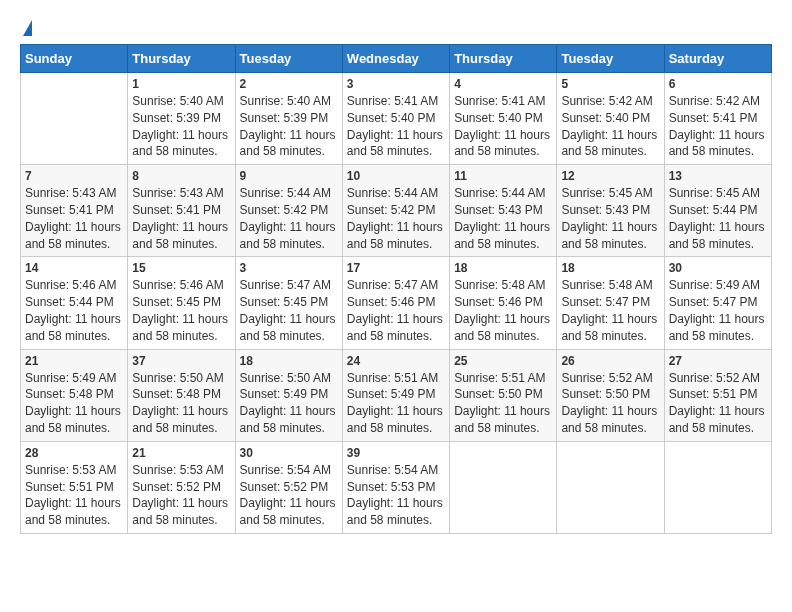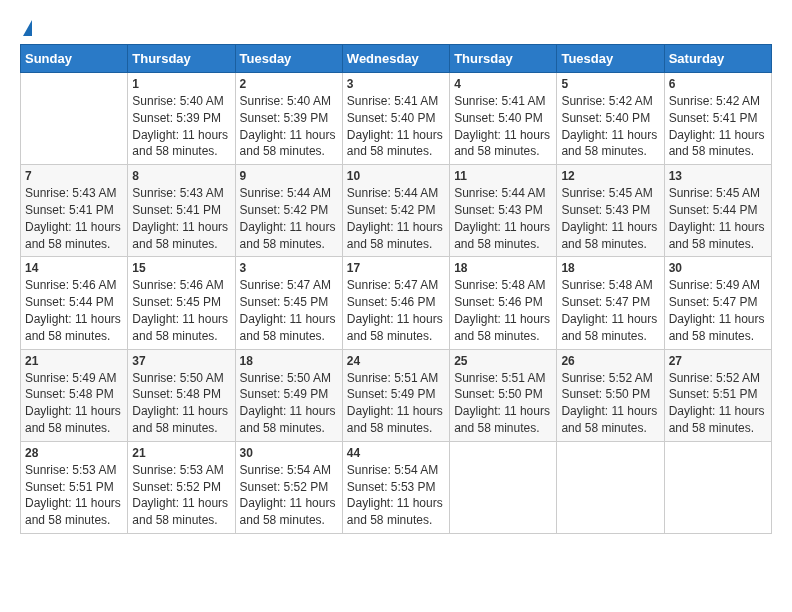--- a/index.html
+++ b/index.html
@@ -229,21 +229,21 @@
         </td>
         <td>
           <span class="day-number">21</span>
           <div class="day-info">Sunrise: 5:53 AM<br>Sunset: 5:52 PM<br>Daylight: 11 hours and 58 minutes.</div>
         </td>
         <td>
           <span class="day-number">30</span>
           <div class="day-info">Sunrise: 5:54 AM<br>Sunset: 5:52 PM<br>Daylight: 11 hours and 58 minutes.</div>
         </td>
         <td>
-          <span class="day-number">44</span>
+          <span class="day-number">39</span>
           <div class="day-info">Sunrise: 5:54 AM<br>Sunset: 5:53 PM<br>Daylight: 11 hours and 58 minutes.</div>
         </td>
         <td class="empty-cell"></td>
         <td class="empty-cell"></td>
         <td class="empty-cell"></td>
       </tr>
     </tbody>
 </table>
 
 </body></html>

